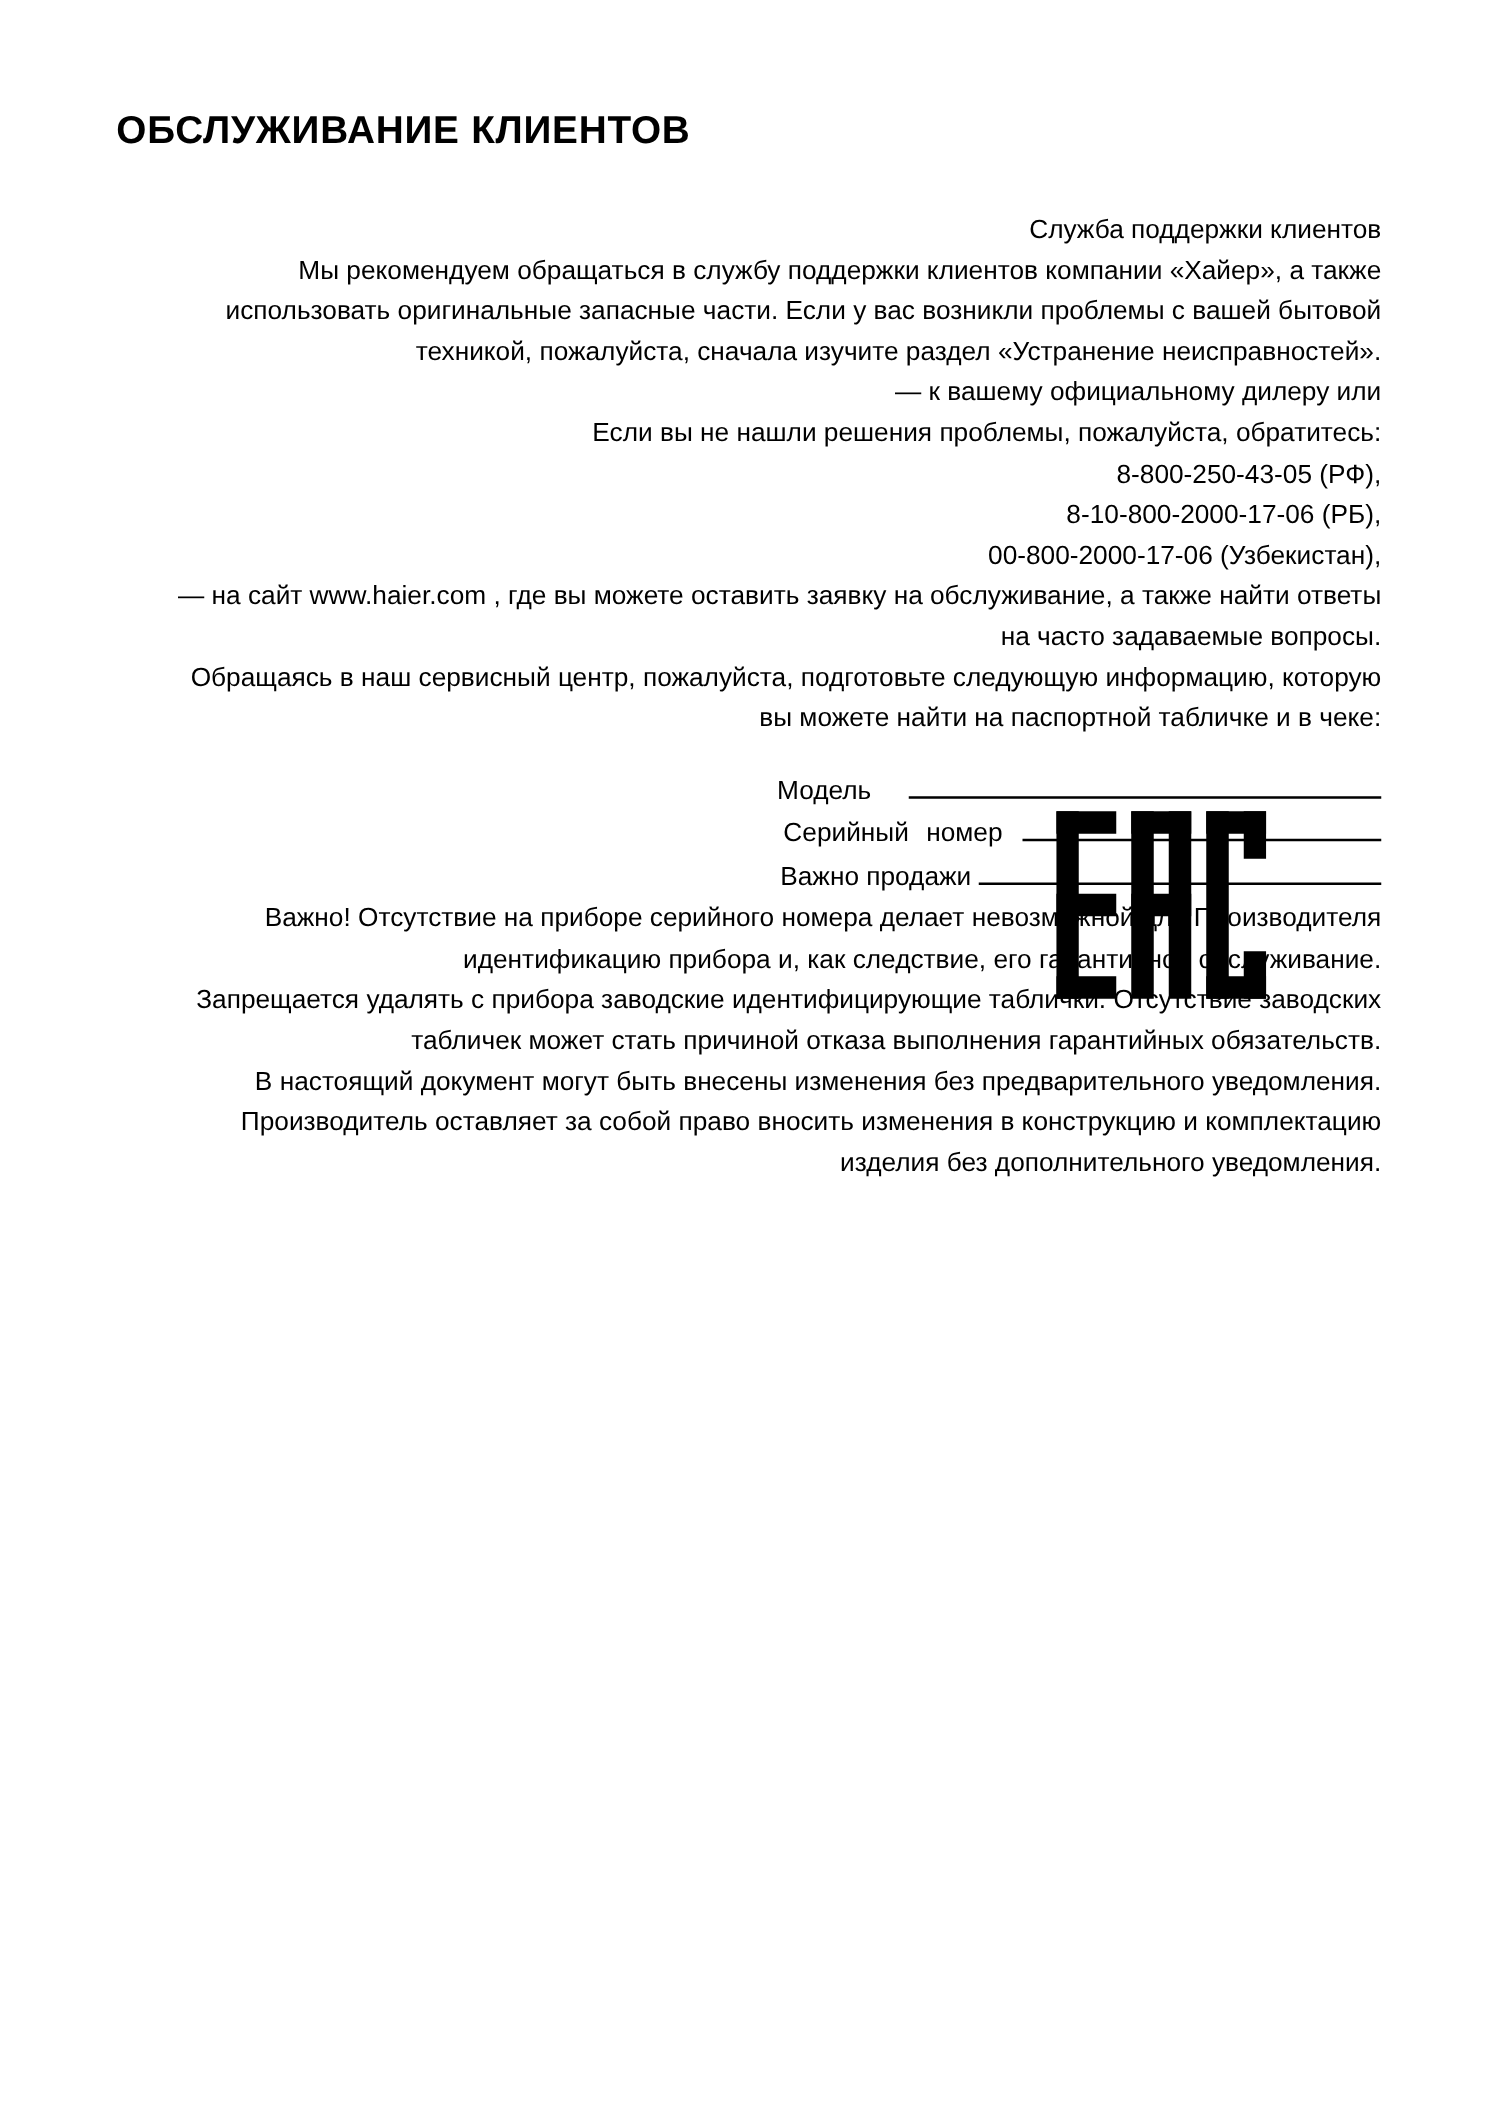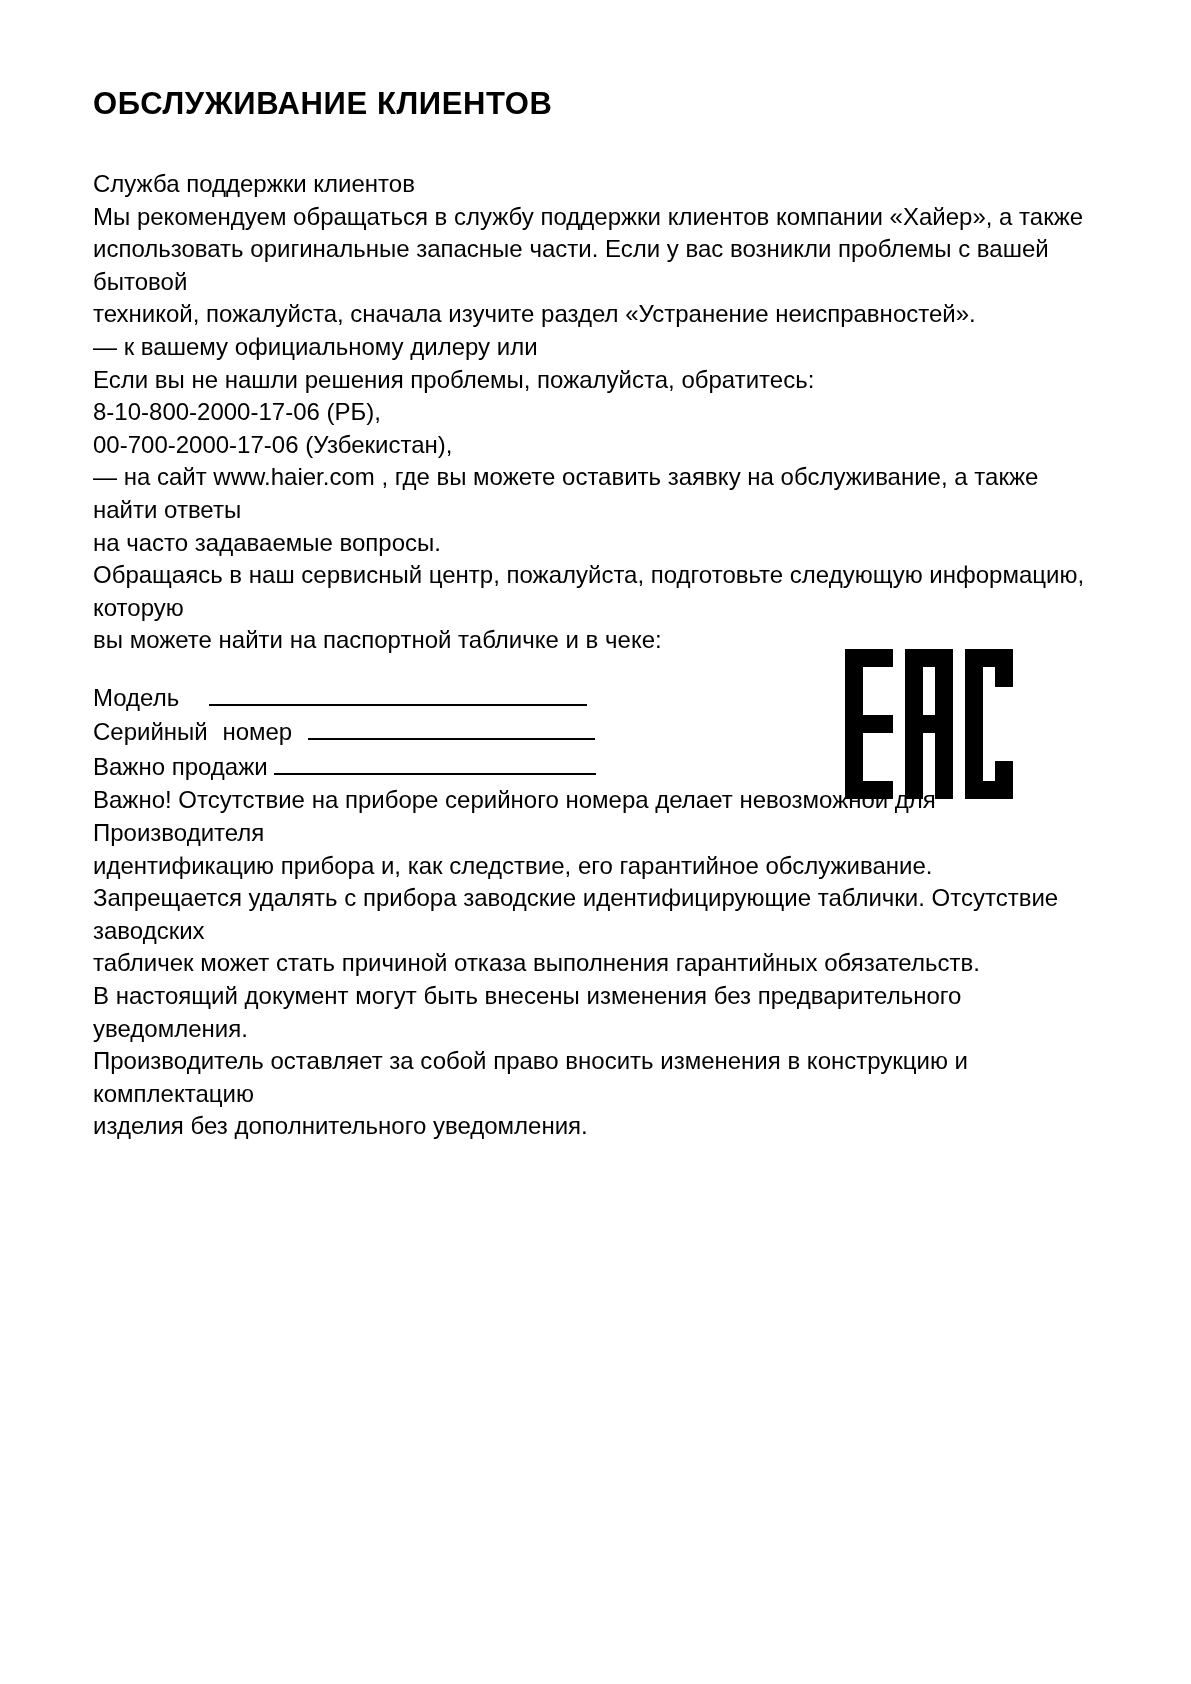--- a/index.html
+++ b/index.html
@@ -20,22 +20,23 @@
     top: 86px;
     width: 1012px;
   }
   .doc-title {
     font-size: 31px;
     font-weight: 700;
     letter-spacing: 0.6px;
     margin-bottom: 46px;
   }
   .body-text {
-    font-size: 24px;
+    font-size: 21px;
     line-height: 32.6px;
+    text-align: right;
   }
   .body-text p { margin: 0; }
   .prewrap { white-space: pre-line; }
   .block-gap { margin-top: 33px; }
   .form-section { margin-top: 24px; }
   .form-row { line-height: 34.5px; white-space: nowrap; }
   .fill-line {
     display: inline-block;
     border-bottom: 2px solid #000000;
     height: 1px;
@@ -67,22 +68,23 @@
 
       <p class="prewrap">Мы рекомендуем обращаться в службу поддержки клиентов компании «Хайер», а также
 использовать оригинальные запасные части. Если у вас возникли проблемы с вашей бытовой
 техникой, пожалуйста, сначала изучите раздел «Устранение неисправностей».</p>
 
       <p>— к вашему официальному дилеру или</p>
 
       <p>Если вы не нашли решения проблемы, пожалуйста, обратитесь:</p>
 
 
+      <p>8-800-250-43-05 (РФ),</p>
       <p>8-10-800-2000-17-06 (РБ),</p>
-      <p>00-700-2000-17-06 (Узбекистан),</p>
+      <p>00-800-2000-17-06 (Узбекистан),</p>
 
       <p class="prewrap">— на сайт www.haier.com , где вы можете оставить заявку на обслуживание, а также найти ответы
 на часто задаваемые вопросы.</p>
 
       <p class="prewrap">Обращаясь в наш сервисный центр, пожалуйста, подготовьте следующую информацию, которую
 вы можете найти на паспортной табличке и в чеке:</p>
 
       <div class="form-section">
         <div class="form-row">
           <span>Модель</span><span class="fill-line line-model"></span>

